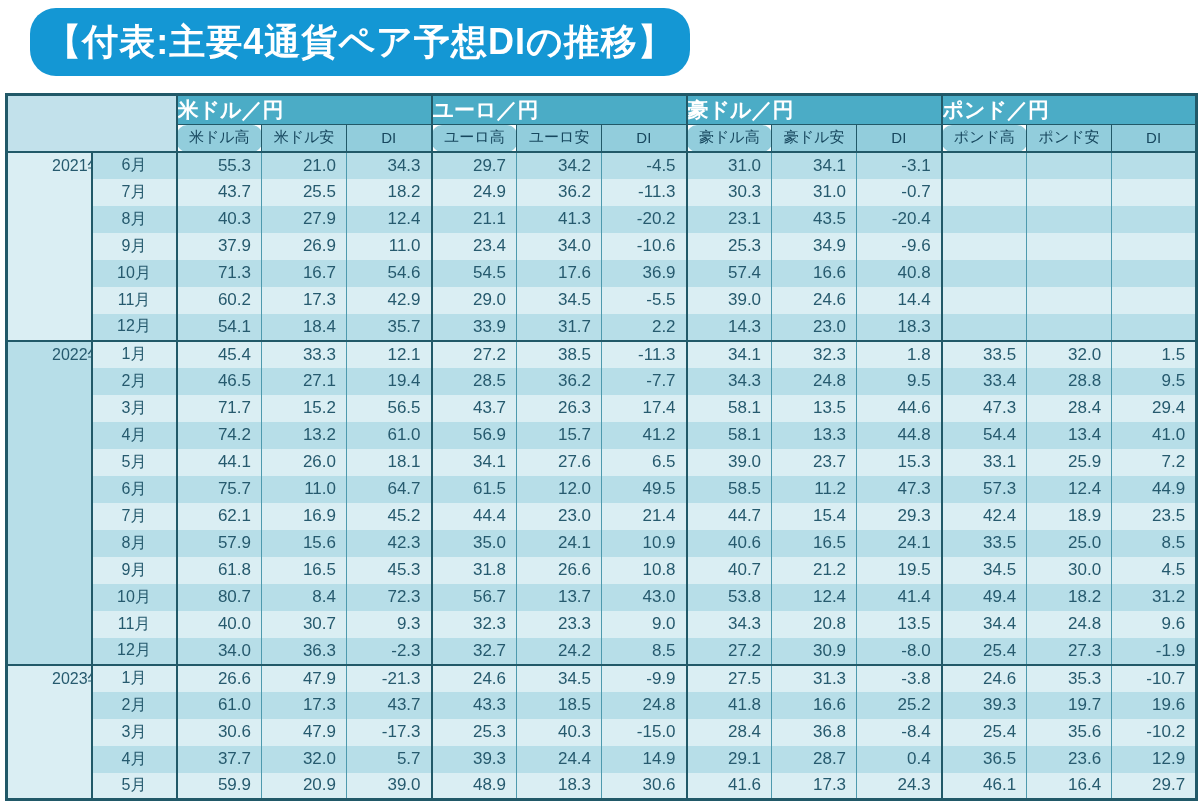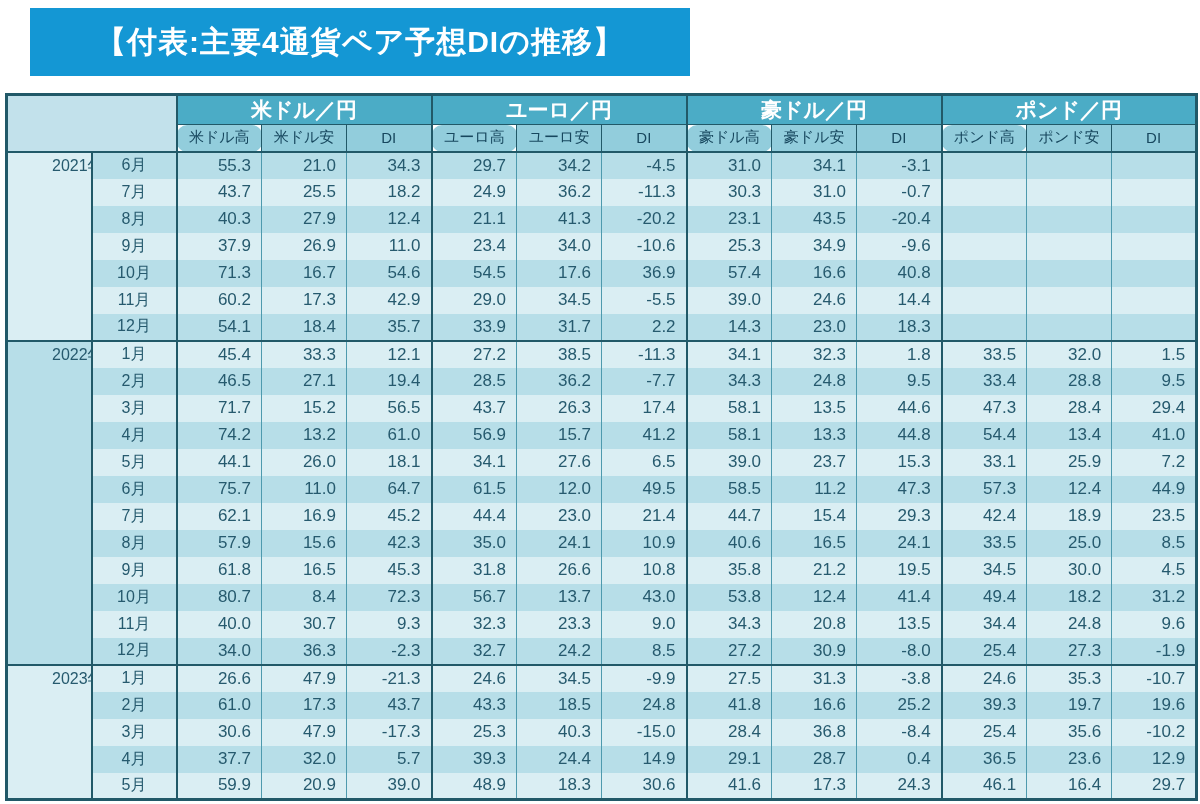--- a/index.html
+++ b/index.html
@@ -4,21 +4,21 @@
 <style>
   * { margin:0; padding:0; box-sizing:border-box; }
   html,body { width:1200px; height:804px; background:#ffffff;
               font-family:"Liberation Sans","DejaVu Sans",sans-serif; }
   .page { position:relative; width:1200px; height:804px; overflow:hidden; }
 
   .banner {
     position:absolute; left:30px; top:8px; width:660px; height:68px;
     background:var(--banner-bg,#1497D4); color:var(--banner-text,#ffffff);
     display:flex; align-items:center; justify-content:center;
-    font-size:30px; font-weight:bold; letter-spacing:1px;
+    font-size:36px; font-weight:bold; letter-spacing:1px;border-radius:26px;
   }
 
   table.di-table {
     position:absolute; left:5px; top:93px; width:1190px;
     border-collapse:collapse; table-layout:fixed;
     border:3px solid var(--border-dark,#215968);
   }
   col { width:85px; }
 
   th, td {
@@ -29,21 +29,21 @@
   th.corner {
     background:var(--corner-bg,#C2E1EB);
     border-right:2px solid var(--border-dark,#215968);
     border-bottom:2px solid var(--border-dark,#215968);
   }
   th.group-th {
     height:30px; background:var(--group-header-bg,#4BACC6);
     color:var(--header-text,#ffffff); font-size:21px; font-weight:bold;
     border-left:2px solid var(--border-dark,#215968);
     border-bottom:1px solid var(--border-dark,#215968);
-    text-align:center;
+    text-align:left;
   }
   th.sub-th {
     background:var(--subheader-bg,#92CDDC);
     color:var(--subheader-text,#17475E); font-size:15px; font-weight:normal;
     border-left:1px solid var(--border-dark,#215968);
     border-bottom:2px solid var(--border-dark,#215968);
     text-align:center;
   }
   th.sub-th.grp-start { border-left:2px solid var(--border-dark,#215968);border-radius:10px; }
 
@@ -350,21 +350,21 @@
           <td class="num">8.5</td>
         </tr>
         <tr class="light">
           <td class="month">9月</td>
           <td class="num grp-start">61.8</td>
           <td class="num">16.5</td>
           <td class="num">45.3</td>
           <td class="num grp-start">31.8</td>
           <td class="num">26.6</td>
           <td class="num">10.8</td>
-          <td class="num grp-start">35.8</td>
+          <td class="num grp-start">40.7</td>
           <td class="num">21.2</td>
           <td class="num">19.5</td>
           <td class="num grp-start">34.5</td>
           <td class="num">30.0</td>
           <td class="num">4.5</td>
         </tr>
         <tr class="dark">
           <td class="month">10月</td>
           <td class="num grp-start">80.7</td>
           <td class="num">8.4</td>

